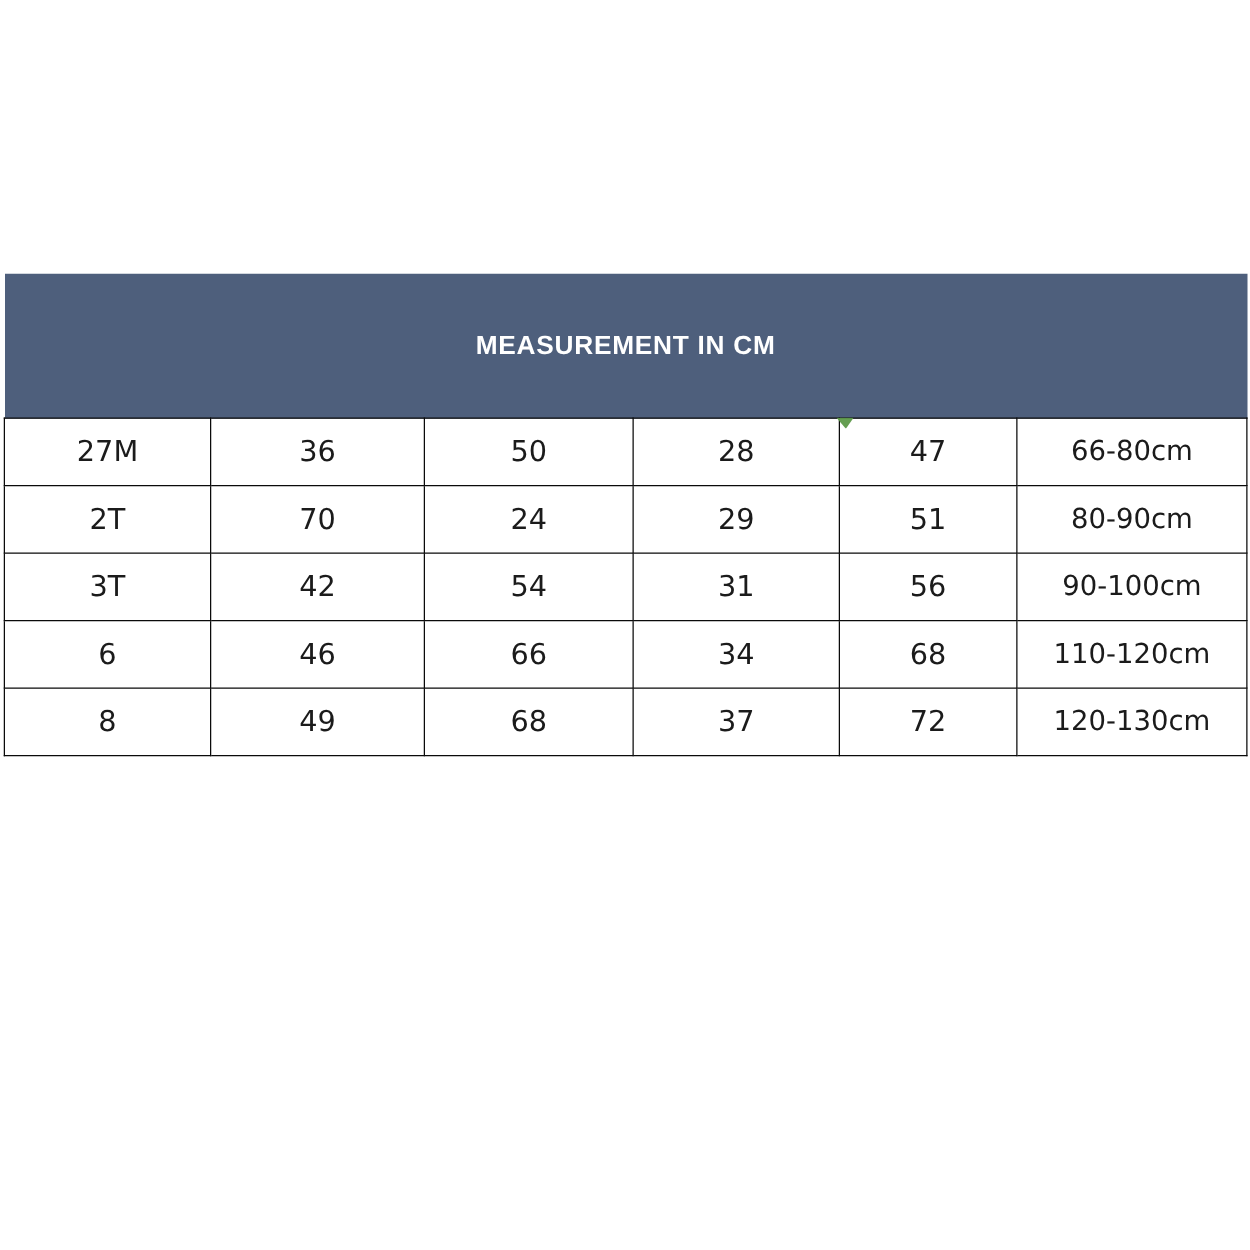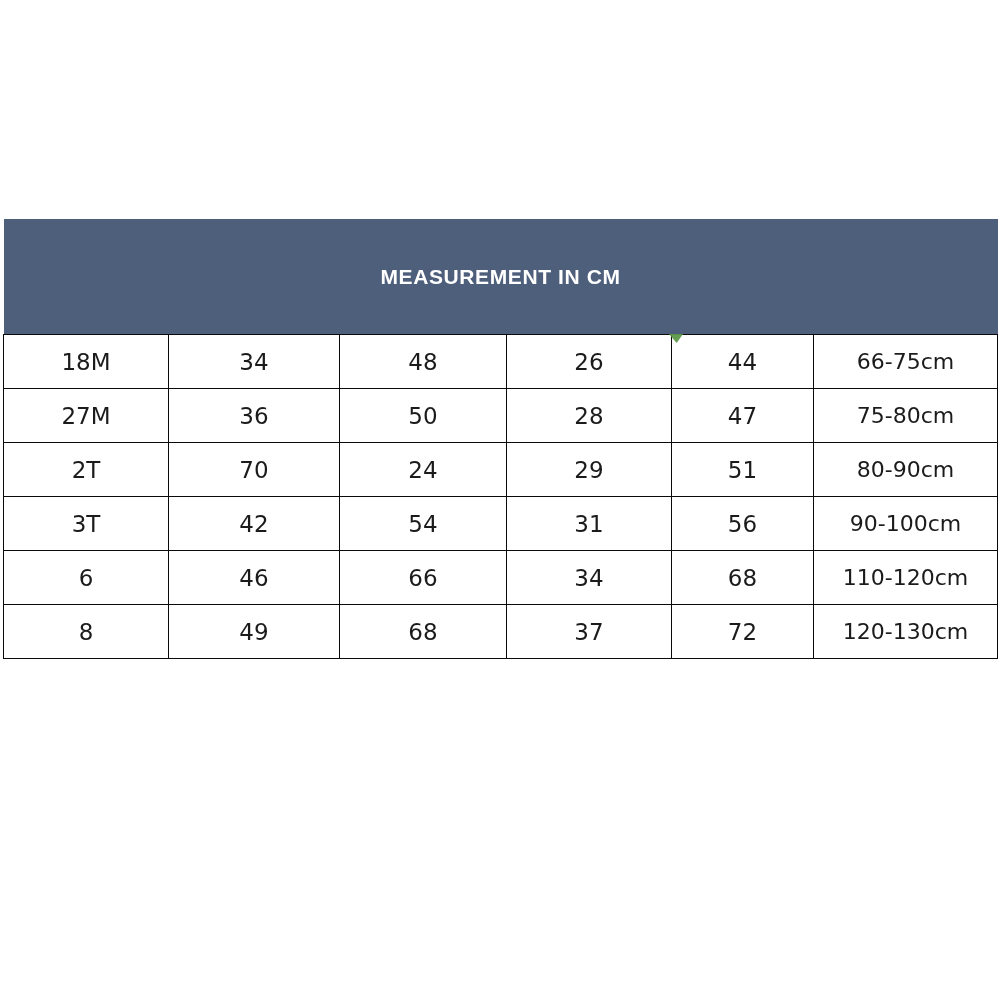--- a/index.html
+++ b/index.html
@@ -102,34 +102,26 @@
       <col class="c-pant">
       <col class="c-height">
     </colgroup>
     <thead>
       <tr class="title-row">
         <th colspan="6">MEASUREMENT IN CM</th>
       </tr>
     </thead>
     <tbody>
       <tr>
-        <td>18M</td>
-        <td>34</td>
-        <td>48</td>
-        <td>26</td>
-        <td>44</td>
-        <td class="height-cell">66-75cm</td>
-      </tr>
-      <tr>
         <td>27M</td>
         <td>36</td>
         <td>50</td>
         <td>28</td>
         <td>47</td>
-        <td class="height-cell">75-80cm</td>
+        <td class="height-cell">66-80cm</td>
       </tr>
       <tr>
         <td>2T</td>
         <td>70</td>
         <td>24</td>
         <td>29</td>
         <td>51</td>
         <td class="height-cell">80-90cm</td>
       </tr>
       <tr>

